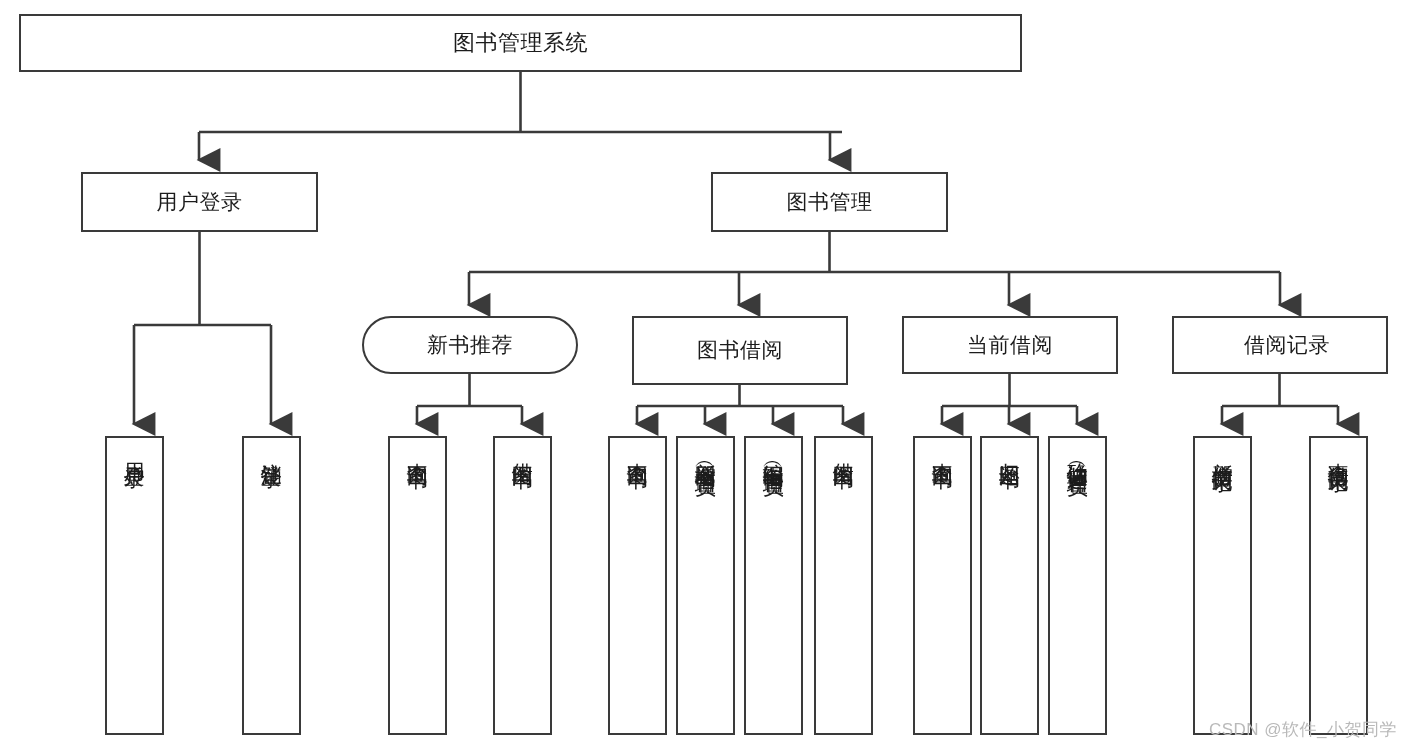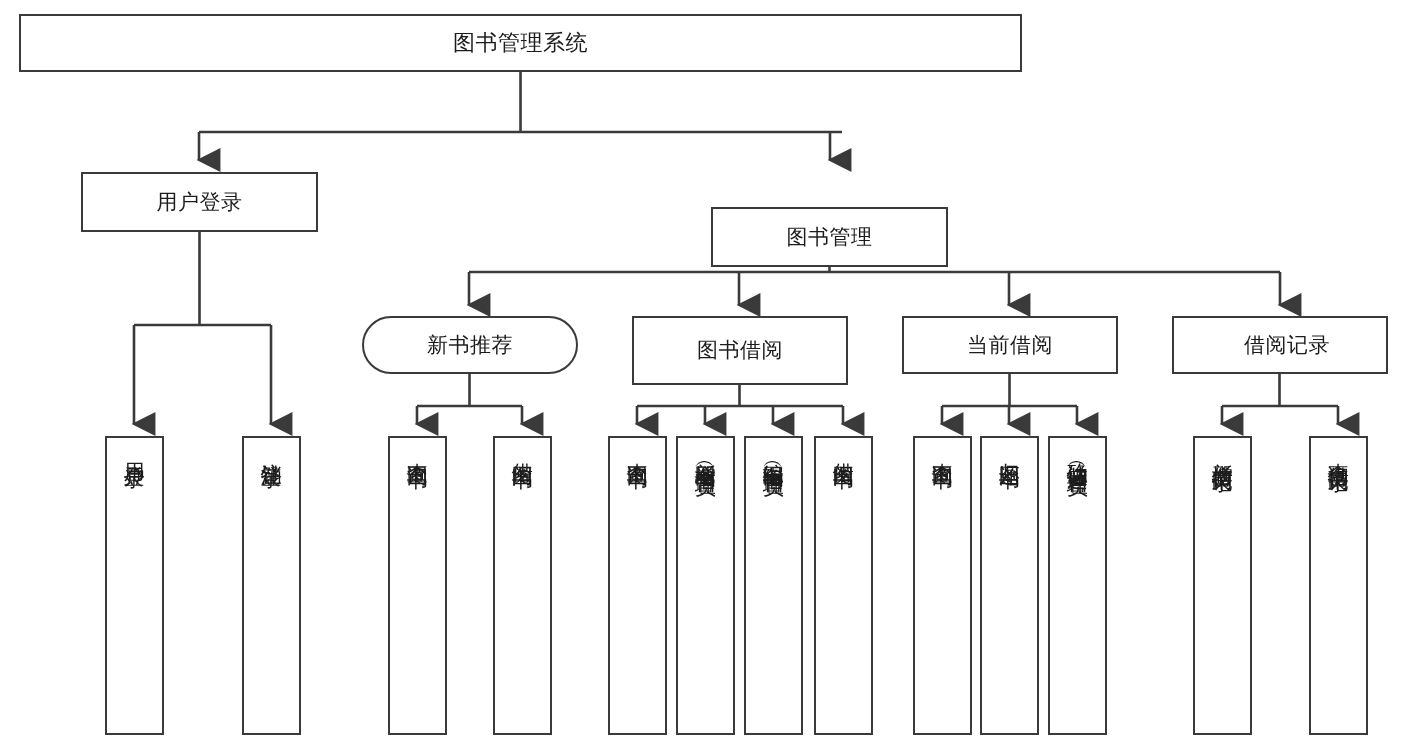--- a/index.html
+++ b/index.html
@@ -126,21 +126,21 @@
     </g>
   </svg>
 
   <div class="node root" style="left:19px; top:14px; width:1003px; height:58px;">
     <span class="lbl">图书管理系统</span>
   </div>
 
   <div class="node" style="left:81px; top:172px; width:237px; height:60px;">
     <span class="lbl">用户登录</span>
   </div>
-  <div class="node" style="left:711px; top:172px; width:237px; height:60px;margin-top:35px;">
+  <div class="node" style="left:711px; top:172px; width:237px; height:60px;">
     <span class="lbl">图书管理</span>
   </div>
 
   <div class="node" style="left:362px; top:316px; width:216px; height:58px;border-radius:29px;">
     <span class="lbl">新书推荐</span>
   </div>
   <div class="node" style="left:632px; top:316px; width:216px; height:69px;">
     <span class="lbl">图书借阅</span>
   </div>
   <div class="node" style="left:902px; top:316px; width:216px; height:58px;">
@@ -187,13 +187,14 @@
     <span class="lbl">确认归还（管理员）</span>
   </div>
 
   <div class="node leaf" style="left:1193px; top:436px; width:59px; height:299px;">
     <span class="lbl">新增借阅记录</span>
   </div>
   <div class="node leaf" style="left:1309px; top:436px; width:59px; height:299px;">
     <span class="lbl">查询借阅记录</span>
   </div>
 
+  <div id="watermark">CSDN @软件_小贺同学</div>
 </div>
 
 </body></html>

